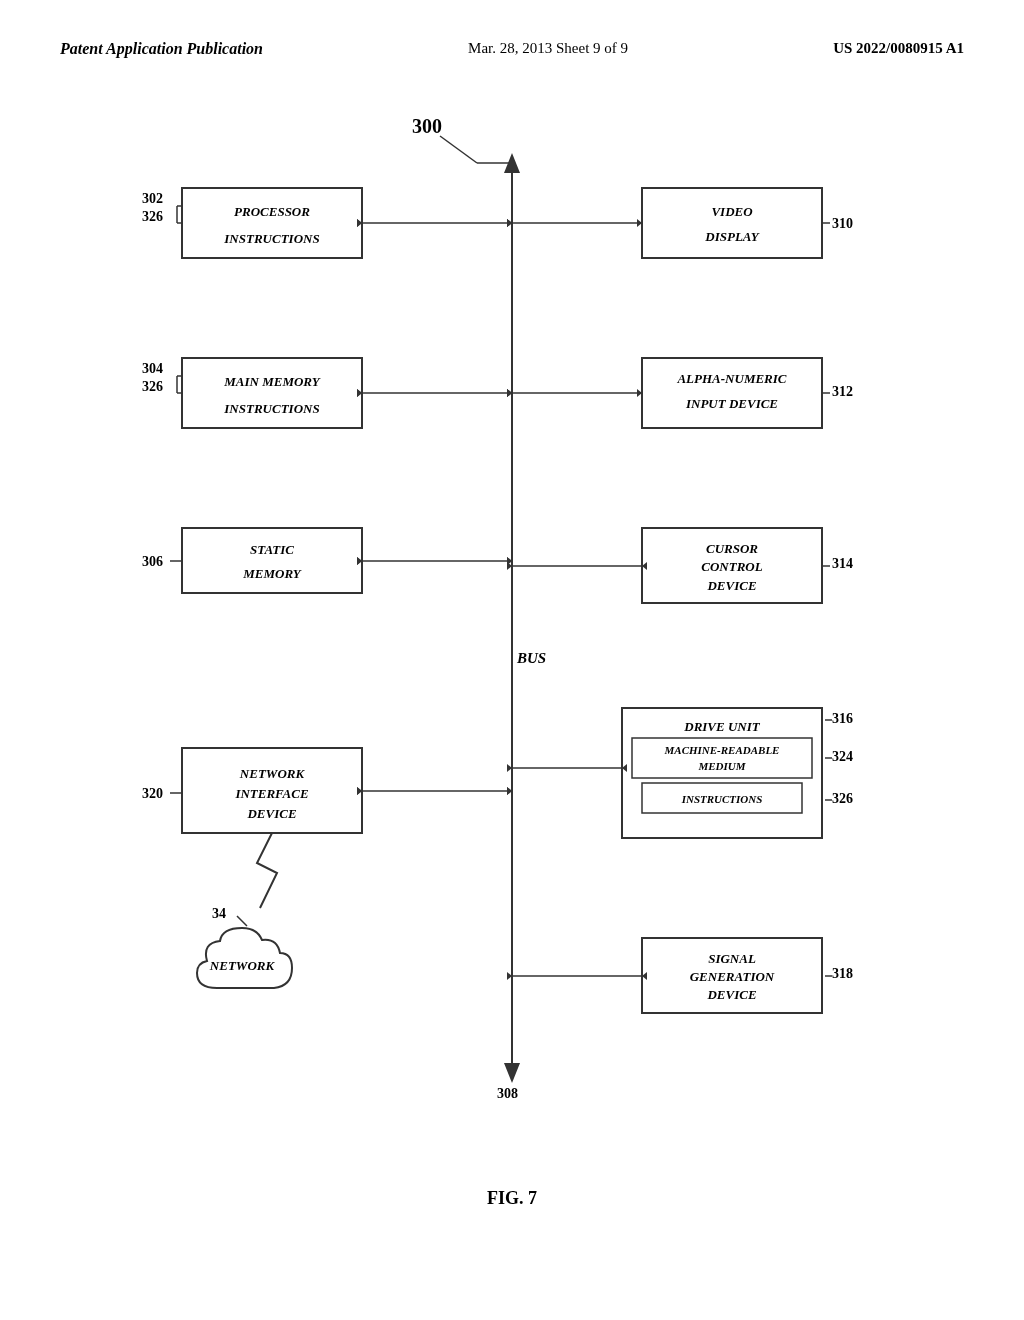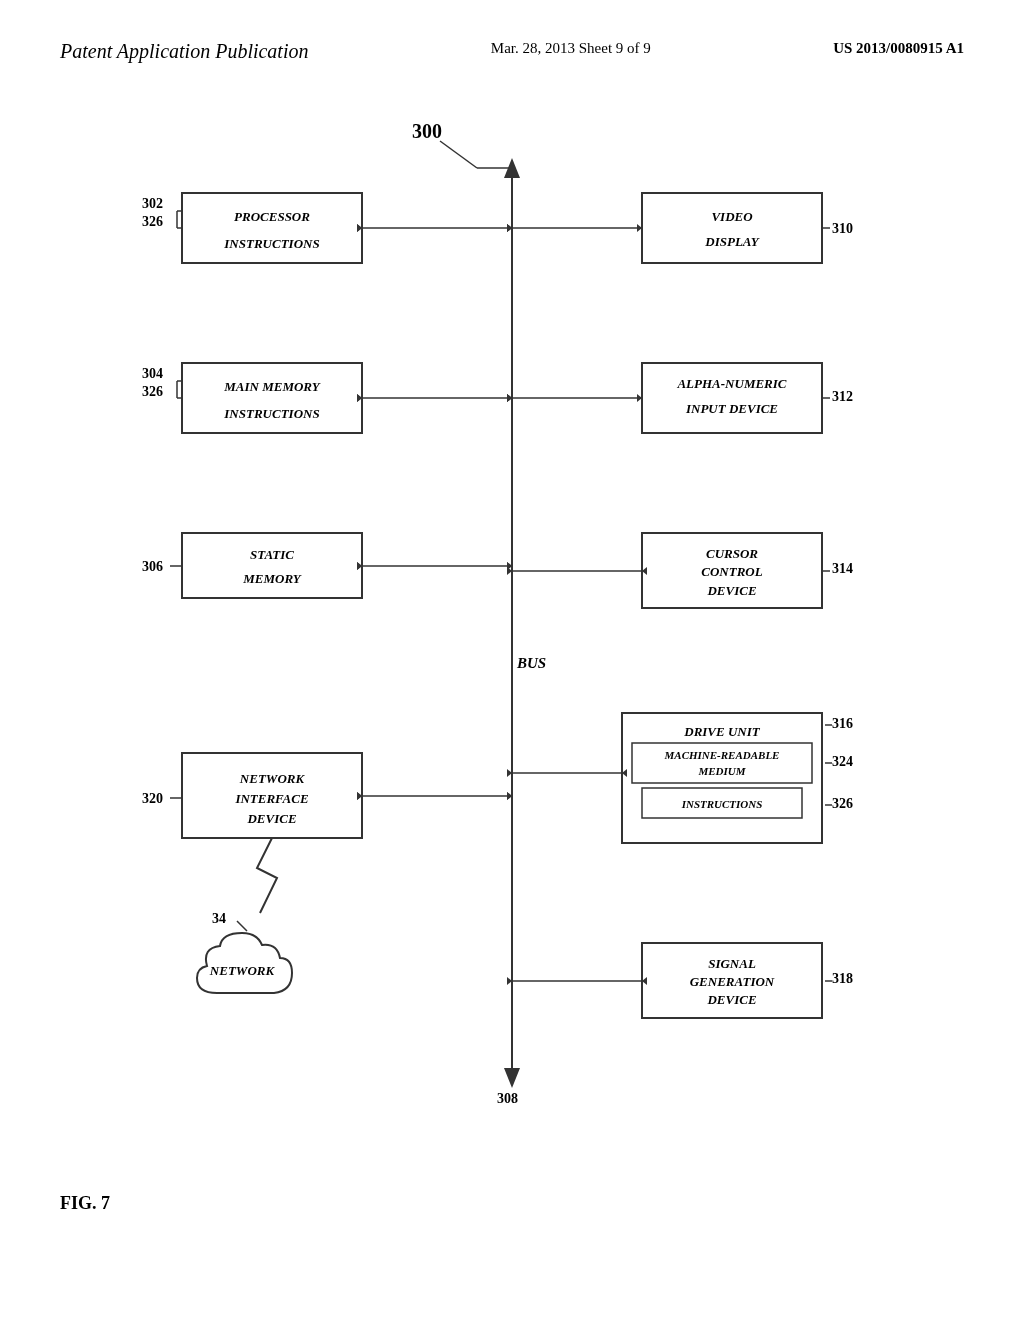--- a/index.html
+++ b/index.html
@@ -21,58 +21,58 @@
 
     
     .header {
       display: flex;
       justify-content: space-between;
       align-items: flex-start;
       margin-bottom: 30px;
       font-size: 15px;
     }
     .header-left {
-      font-weight: normal;
+      font-weight: bold;
       font-style: italic;
-      font-size: 20px;
+      font-size: 16px;
     }
     .header-center {
       font-size: 15px;
       text-align: left;
     }
     .header-right {
       font-size: 15px;
       font-weight: bold;
     }
 
     
     .diagram {
       position: relative;
       width: 860px;
       height: 1080px;
       margin: 0 auto;
     }
 
     
     .fig-caption {
-      text-align: left;
+      text-align: center;
       font-size: 18px;
       font-weight: bold;
       margin-top: 20px;
     }
   </style>
 </head>
 <body>
 
 <div class="page">
 
   <div class="header">
     <div class="header-left">Patent Application Publication</div>
     <div class="header-center">Mar. 28, 2013  Sheet 9 of 9</div>
-    <div class="header-right">US 2013/0080915 A1</div>
+    <div class="header-right">US 2022/0080915 A1</div>
   </div>
 
   <div class="diagram">
     <svg width="860" height="1080" viewBox="0 0 860 1080" xmlns="http://www.w3.org/2000/svg">
 
       <text x="330" y="45" font-family="Times New Roman" font-size="20" font-weight="bold" fill="#000">300</text>
       <line x1="358" y1="48" x2="395" y2="75" stroke="#333" stroke-width="1.5"></line>
 
       <line x1="395" y1="75" x2="430" y2="75" stroke="#333" stroke-width="1.5" marker-end="url(#arrowhead-right)"></line>
 

